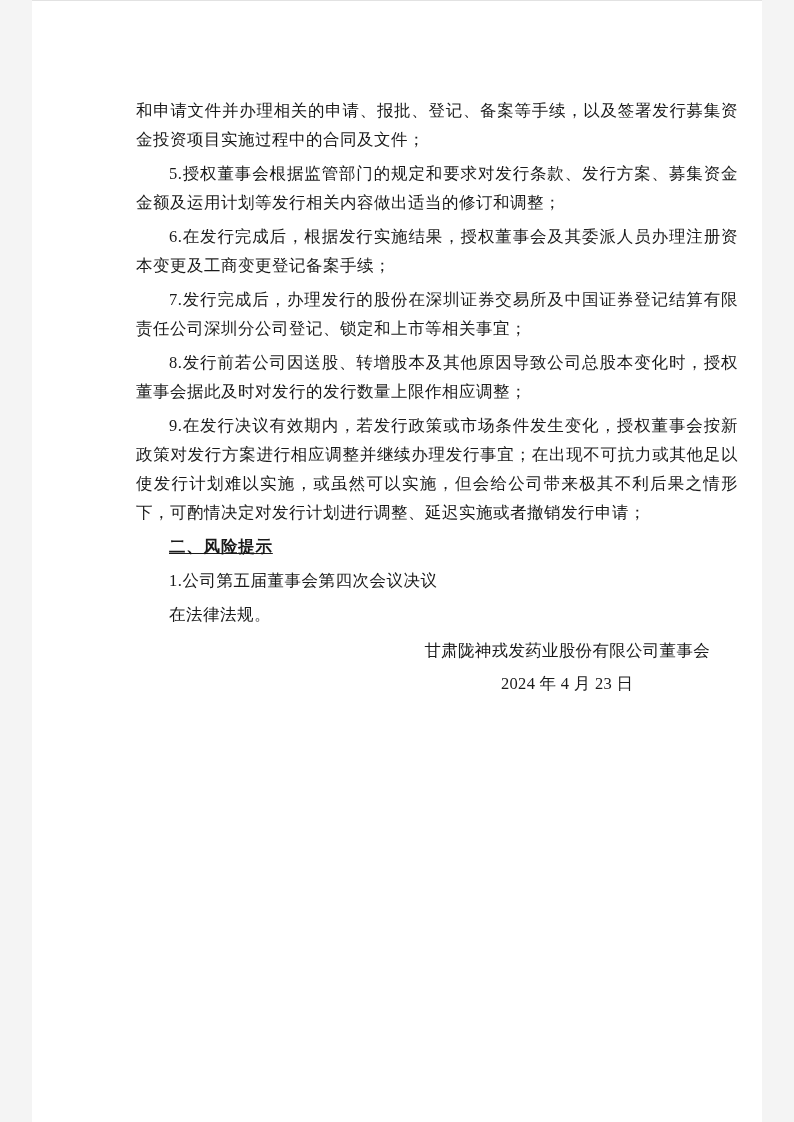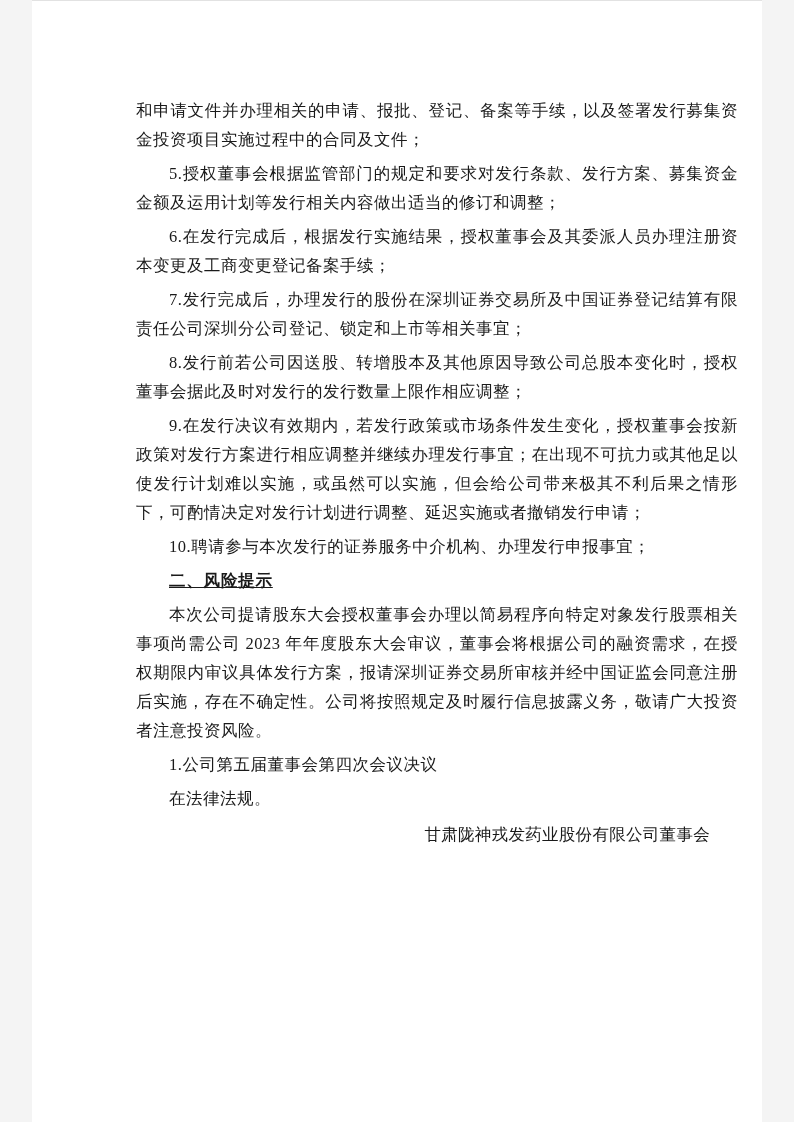--- a/index.html
+++ b/index.html
@@ -68,28 +68,27 @@
   <div class="top-edge"></div>
 
   <div class="content">
 
     <p class="para no-indent">和申请文件并办理相关的申请、报批、登记、备案等手续，以及签署发行募集资金投资项目实施过程中的合同及文件；</p>
     <p class="para">5.授权董事会根据监管部门的规定和要求对发行条款、发行方案、募集资金金额及运用计划等发行相关内容做出适当的修订和调整；</p>
     <p class="para">6.在发行完成后，根据发行实施结果，授权董事会及其委派人员办理注册资本变更及工商变更登记备案手续；</p>
     <p class="para">7.发行完成后，办理发行的股份在深圳证券交易所及中国证券登记结算有限责任公司深圳分公司登记、锁定和上市等相关事宜；</p>
     <p class="para">8.发行前若公司因送股、转增股本及其他原因导致公司总股本变化时，授权董事会据此及时对发行的发行数量上限作相应调整；</p>
     <p class="para">9.在发行决议有效期内，若发行政策或市场条件发生变化，授权董事会按新政策对发行方案进行相应调整并继续办理发行事宜；在出现不可抗力或其他足以使发行计划难以实施，或虽然可以实施，但会给公司带来极其不利后果之情形下，可酌情决定对发行计划进行调整、延迟实施或者撤销发行申请；</p>
-    <p class="para">10.聘请参与本次发行的证券服务中介机构、办理发行申报事宜；</p>
 
     <h2 class="heading">二、风险提示</h2>
-    <p class="para">本次公司提请股东大会授权董事会办理以简易程序向特定对象发行股票相关事项尚需公司 2023 年年度股东大会审议，董事会将根据公司的融资需求，在授权期限内审议具体发行方案，报请深圳证券交易所审核并经中国证监会同意注册后实施，存在不确定性。公司将按照规定及时履行信息披露义务，敬请广大投资者注意投资风险。</p>
 
     <p class="para">1.公司第五届董事会第四次会议决议</p>
     <p class="para">在法律法规。</p>
 
     <div class="sig-wrap">
       <div class="sig-inner">
         <div>甘肃陇神戎发药业股份有限公司董事会</div>
+        <div>2024 年 4 月 23 日</div>
       </div>
     </div>
 
   </div>
 </div>
 
 </body></html>

